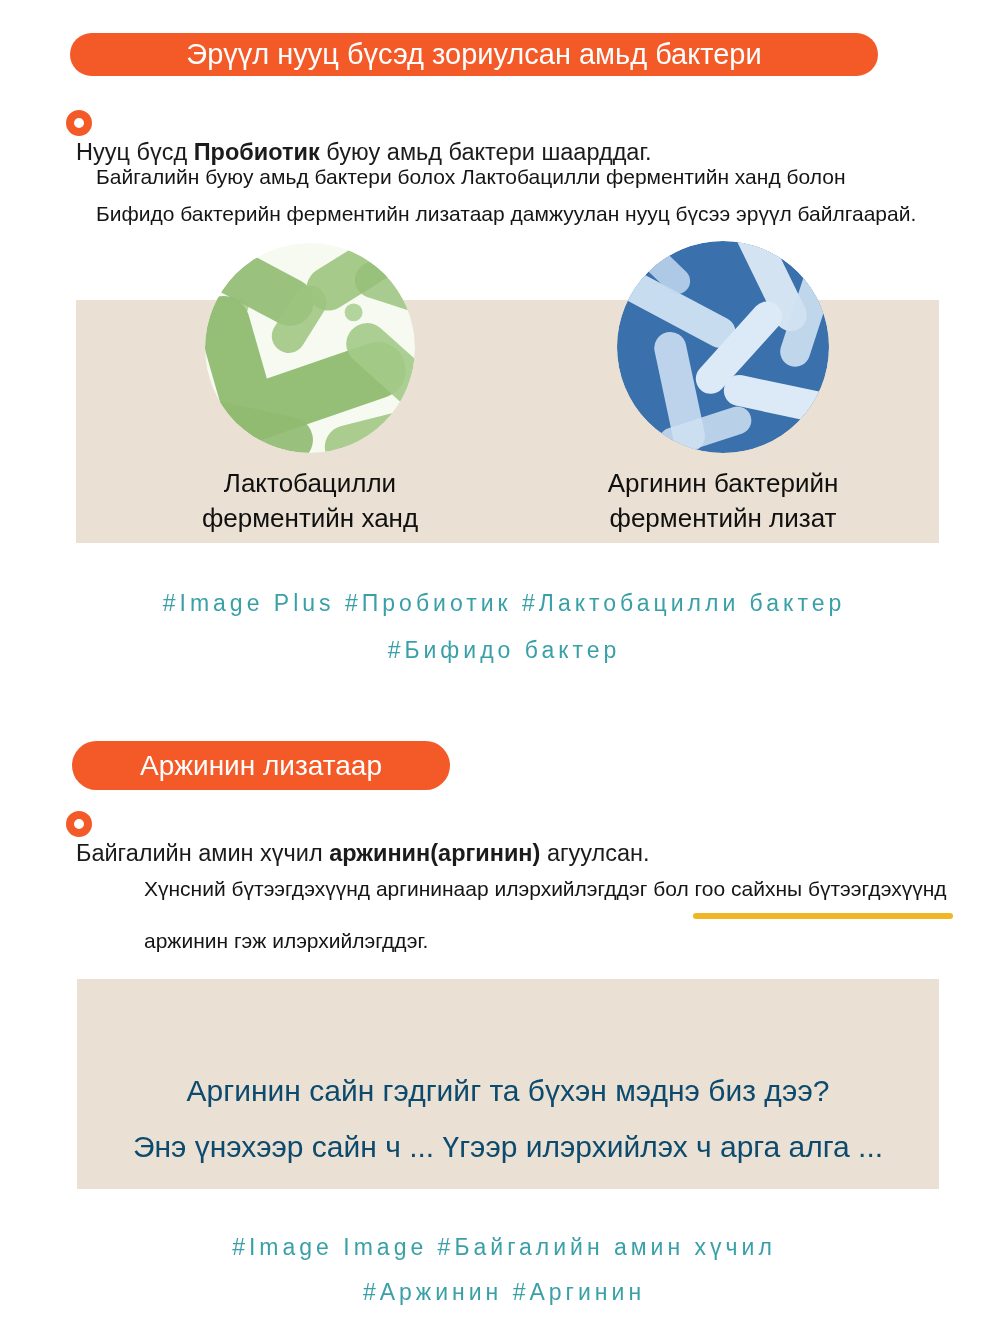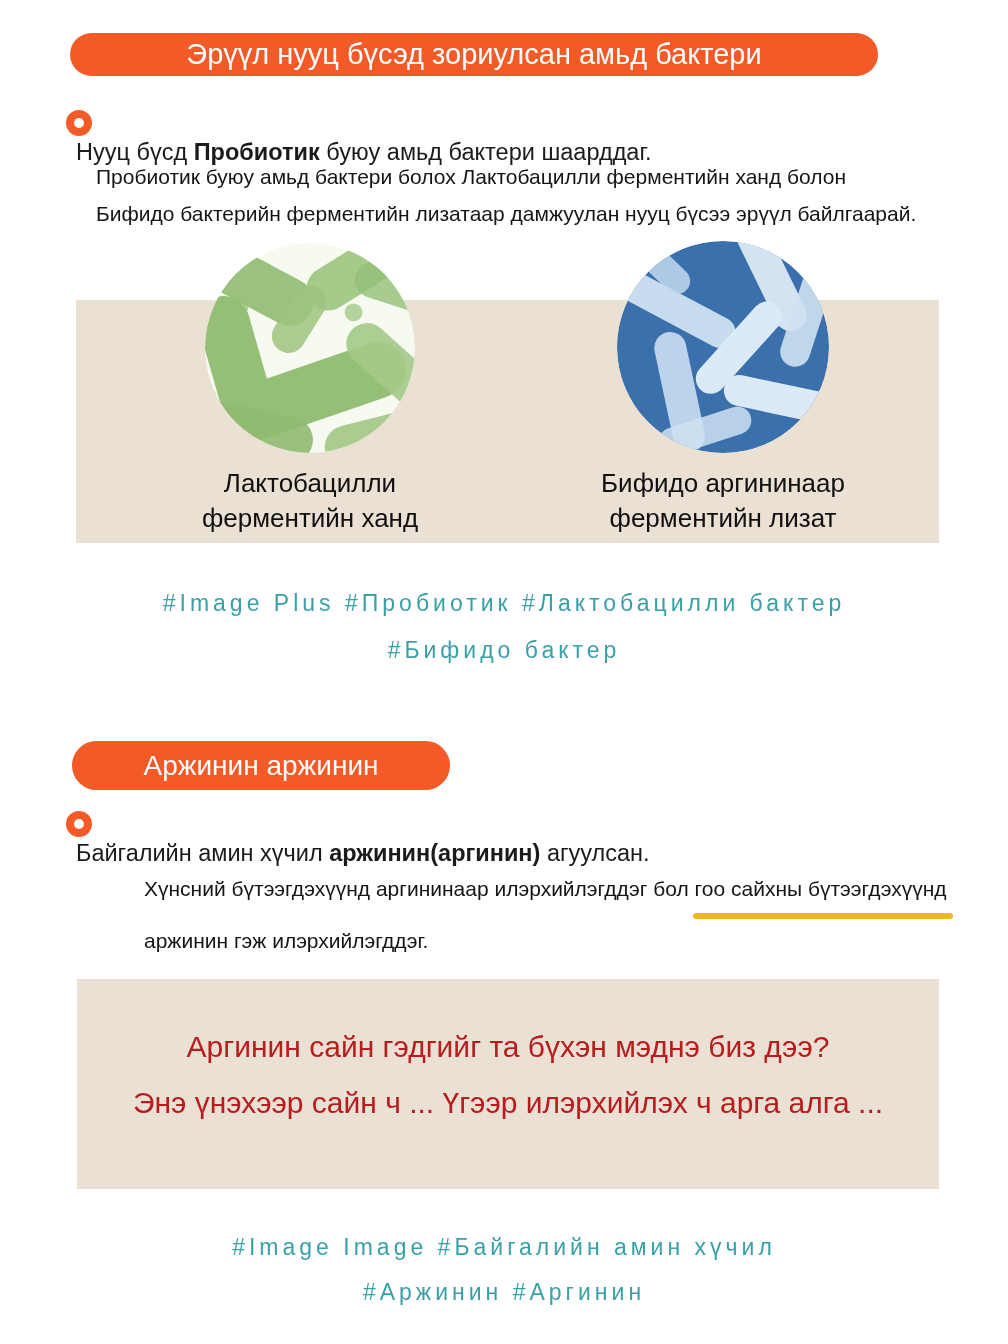--- a/index.html
+++ b/index.html
@@ -46,40 +46,40 @@
   .caption--1{left:135px;}
   .caption--2{left:548px;}
 
   .hashtags{position:absolute;left:0;width:1008px;text-align:center;color:var(--teal);font-size:23px;letter-spacing:4px;line-height:30px;}
   .hashtags div{white-space:nowrap;}
   .ht-1{top:588px;}
   .ht-1 .line2{margin-top:17px;}
   .ht-2{top:1232px;}
   .ht-2 .line2{margin-top:15px;}
 
-  .quote-line{position:absolute;left:77px;width:862px;text-align:center;font-size:30px;color:#b91c1c;}
+  .quote-line{position:absolute;left:77px;width:862px;text-align:center;font-size:30px;color:#0c4a6e;margin-top:44px;}
   .quote-line--1{top:1030px;}
   .quote-line--2{top:1086px;}
 </style>
 </head>
 <body>
 
 <div class="page">
 
   <div class="pill pill--main">
     <span>Эрүүл нууц бүсэд зориулсан амьд бактери</span>
   </div>
 
   <div class="bullet-row bullet-row--1">
     <span class="ring"></span>
     <span class="bullet-text"><span>Нууц бүсд </span><span class="hl-word">Пробиотик</span><span> буюу амьд бактери шаарддаг.</span></span>
   </div>
 
   <div class="para para--1">
-    <div>Пробиотик буюу амьд бактери болох Лактобацилли ферментийн ханд болон</div>
+    <div>Байгалийн буюу амьд бактери болох Лактобацилли ферментийн ханд болон</div>
     <div>Бифидо бактерийн ферментийн лизатаар дамжуулан нууц бүсээ эрүүл байлгаарай.</div>
   </div>
 
   <div class="panel panel--photos"></div>
 
   <div class="photo-circle photo--green">
     <svg viewBox="0 0 212 212" xmlns="http://www.w3.org/2000/svg">
       <defs>
           <clipPath id="gclip">
             <circle cx="106" cy="106" r="106"></circle>
@@ -121,31 +121,31 @@
         <rect x="40" y="176" width="96" height="28" rx="14" fill="#CFE1F2" opacity="0.85" transform="rotate(-18 88 190)"></rect>
       </g>
     </svg>
   </div>
 
   <div class="caption caption--1">
     <div>Лактобацилли</div>
     <div>ферментийн ханд</div>
   </div>
   <div class="caption caption--2">
-    <div>Бифидо аргининаар</div>
+    <div>Аргинин бактерийн</div>
     <div>ферментийн лизат</div>
   </div>
 
   <div class="hashtags ht-1">
     <div class="line1">#Image Plus #Пробиотик #Лактобацилли бактер</div>
     <div class="line2">#Бифидо бактер</div>
   </div>
 
   <div class="pill pill--sub">
-    <span>Аржинин аржинин</span>
+    <span>Аржинин лизатаар</span>
   </div>
 
   <div class="bullet-row bullet-row--2">
     <span class="ring"></span>
     <span class="bullet-text"><span>Байгалийн амин хүчил </span><span class="hl-word">аржинин(аргинин)</span><span> агуулсан.</span></span>
   </div>
 
   <div class="para para--2">
     <div><span>Хүнсний бүтээгдэхүүнд аргининаар илэрхийлэгддэг бол </span><span class="yellow-underline">гоо сайхны бүтээгдэхүүнд</span></div>
     <div>аржинин гэж илэрхийлэгддэг.</div>

